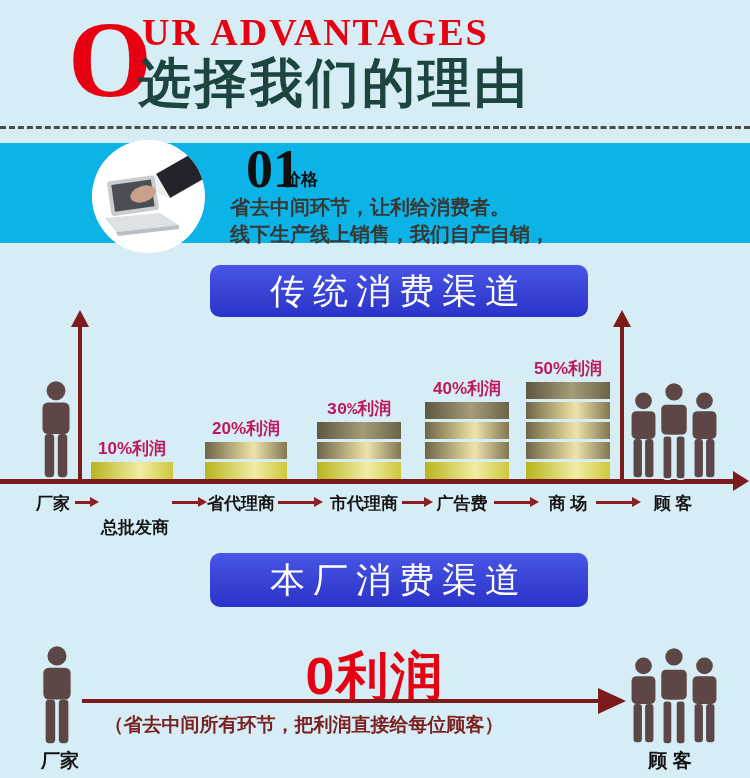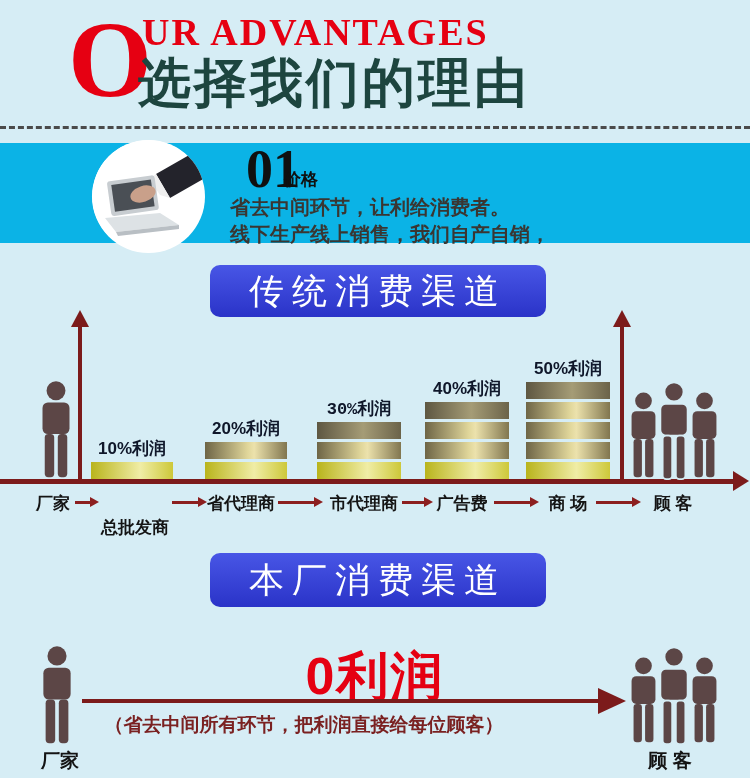--- a/index.html
+++ b/index.html
@@ -19,21 +19,21 @@
   .cyan-banner{position:absolute;left:0;top:143px;width:750px;height:100px;background:#0bb3e6;}
   .photo-circle{position:absolute;left:92px;top:140px;width:113px;height:113px;border-radius:50%;
                 background:#ffffff;overflow:hidden;}
   .num01{position:absolute;left:225px;top:138px;font-family:"Liberation Serif",serif;
          font-weight:bold;font-size:54px;color:#101010;margin-left:21px;}
   .price-title{position:absolute;left:284px;top:168px;font-size:17px;font-weight:bold;color:#101010;}
   .price-lines{position:absolute;left:230px;top:194px;font-size:20px;font-weight:bold;
                color:#3a3632;line-height:27px;}
 
   
-  .blue-banner{position:absolute;left:210px;width:336px;height:52px;border-radius:10px;
+  .blue-banner{position:absolute;left:210px;width:378px;height:52px;border-radius:10px;
                background:linear-gradient(180deg,#4856e6 0%,#2a33c8 100%);
                color:#ffffff;font-family:"Liberation Serif",serif;font-size:35px;
                letter-spacing:8px;display:flex;align-items:center;justify-content:center;}
   .banner-traditional{top:265px;}
   .banner-direct{top:553px;height:54px;}
 
   
   .h-axis{position:absolute;left:0;top:479px;width:733px;height:5px;background:#7c1b1b;}
   .h-axis-head{position:absolute;left:733px;top:471px;width:0;height:0;
                border-top:10px solid transparent;border-bottom:10px solid transparent;
@@ -52,21 +52,21 @@
   .group .p-center{position:absolute;left:28px;top:0;}
   .group .outlined{stroke:#d6edf5;stroke-width:2px;}
 
   
   .bar{position:absolute;display:flex;flex-direction:column;justify-content:flex-end;gap:3px;}
   .layer{height:17px;width:100%;}
   .layer-y{background:linear-gradient(90deg,#b9b41c,#f0eda6 60%,#cdc83a);}
   .layer-t{background:linear-gradient(90deg,#6e6546,#e0d69a 52%,#ece2ac 60%,#81764f);}
   .layer-d{background:linear-gradient(90deg,#5e5742,#a59c76 55%,#6b6349);}
   .profit-label{position:absolute;transform:translateX(-50%);font-size:17px;font-weight:bold;
-                color:#0f172a;white-space:nowrap;}
+                color:#be185d;white-space:nowrap;}
 
   
   .flow-label{position:absolute;top:492px;transform:translateX(-50%);font-size:17px;
               font-weight:bold;color:#141414;white-space:nowrap;}
   .farrow{position:absolute;top:501px;height:3px;background:#8c1f1f;}
   .farrow::after{content:"";position:absolute;right:-9px;top:-4px;width:0;height:0;
                  border-top:5px solid transparent;border-bottom:5px solid transparent;
                  border-left:9px solid #8c1f1f;}
 
   

